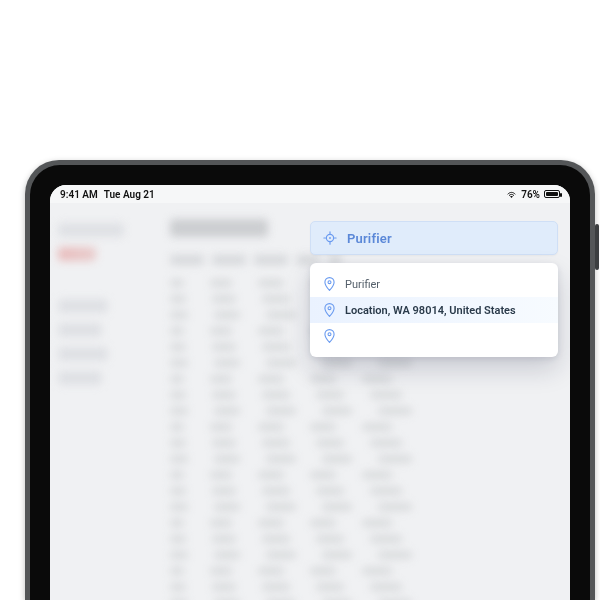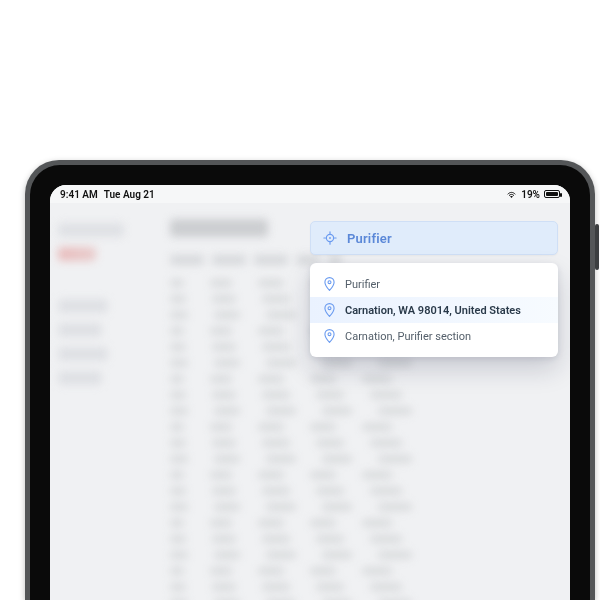--- a/index.html
+++ b/index.html
@@ -173,21 +173,21 @@
             <span>Tue Aug 21</span>
           </div>
           <div class="right">
             <span>
               <svg class="wifi-svg" width="11" height="8" viewBox="0 0 24 18">
                 <path d="M12 18 L9 14.5 C10 13.5 14 13.5 15 14.5 Z" fill="#111"></path>
                 <path d="M4 9 C9 4 15 4 20 9" stroke="#111" stroke-width="2.2" fill="none" stroke-linecap="round"></path>
                 <path d="M7 12 C10 9 14 9 17 12" stroke="#111" stroke-width="2.2" fill="none" stroke-linecap="round"></path>
               </svg>
             </span>
-            <span>19%</span>
+            <span>76%</span>
             <span class="battery">
                 <span class="fill"></span>
               </span>
           </div>
         </div>
 
         <div class="blurred-bg">
           <div class="bg-sidebar">
             <div class="chip w70"></div>
             <div class="chip red"></div>
@@ -383,30 +383,29 @@
               </span>
               <span>Purifier</span>
             </div>
             <div class="result-item selected">
               <span class="pin">
                 <svg class="pin-svg" width="11" height="14" viewBox="0 0 24 30">
                   <path d="M12 1 C6 1 2 5.5 2 11 C2 18 12 29 12 29 C12 29 22 18 22 11 C22 5.5 18 1 12 1 Z" fill="none" stroke="#6a9bf0" stroke-width="2.4"></path>
                   <circle cx="12" cy="11" r="3.2" fill="none" stroke="#6a9bf0" stroke-width="2.4"></circle>
                 </svg>
               </span>
-              <span>Carnation, WA 98014, United States</span>
+              <span>Location, WA 98014, United States</span>
             </div>
             <div class="result-item">
               <span class="pin">
                 <svg class="pin-svg" width="11" height="14" viewBox="0 0 24 30">
                   <path d="M12 1 C6 1 2 5.5 2 11 C2 18 12 29 12 29 C12 29 22 18 22 11 C22 5.5 18 1 12 1 Z" fill="none" stroke="#6a9bf0" stroke-width="2.4"></path>
                   <circle cx="12" cy="11" r="3.2" fill="none" stroke="#6a9bf0" stroke-width="2.4"></circle>
                 </svg>
               </span>
-              <span>Carnation, Purifier section</span>
             </div>
           </div>
 
       </div>
     </div>
   </div>
 
 </div>
 
 </body></html>

